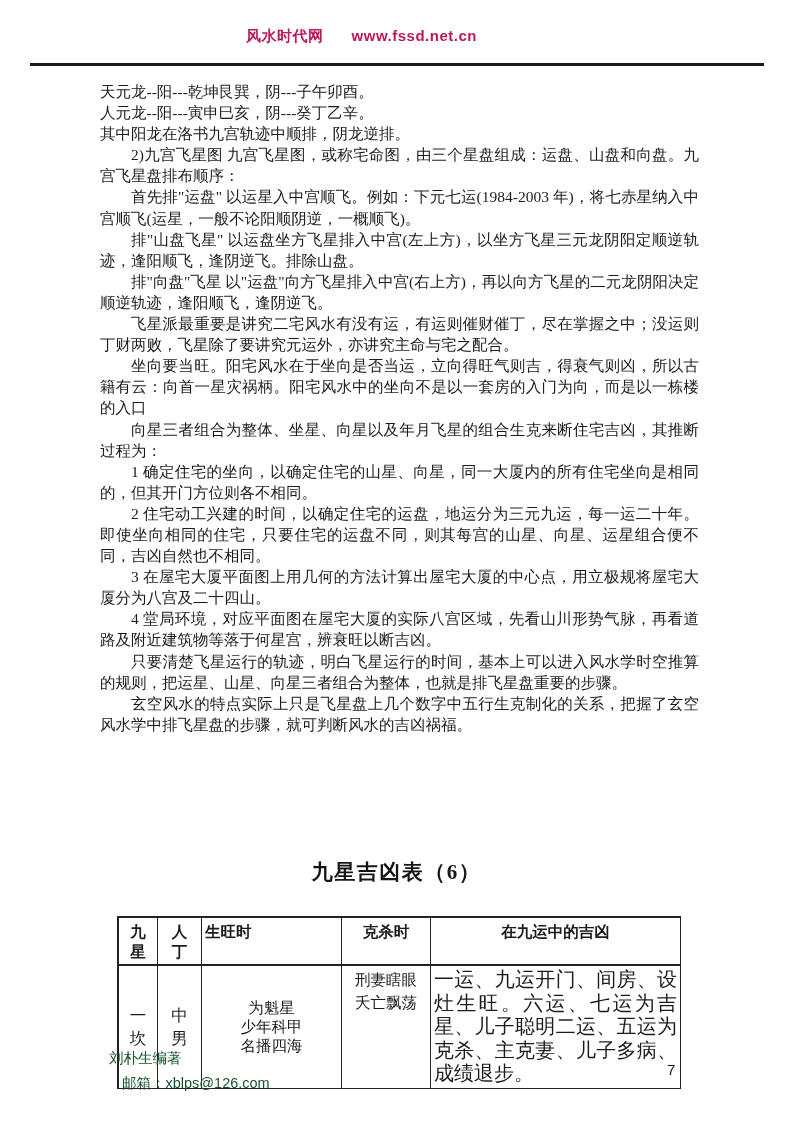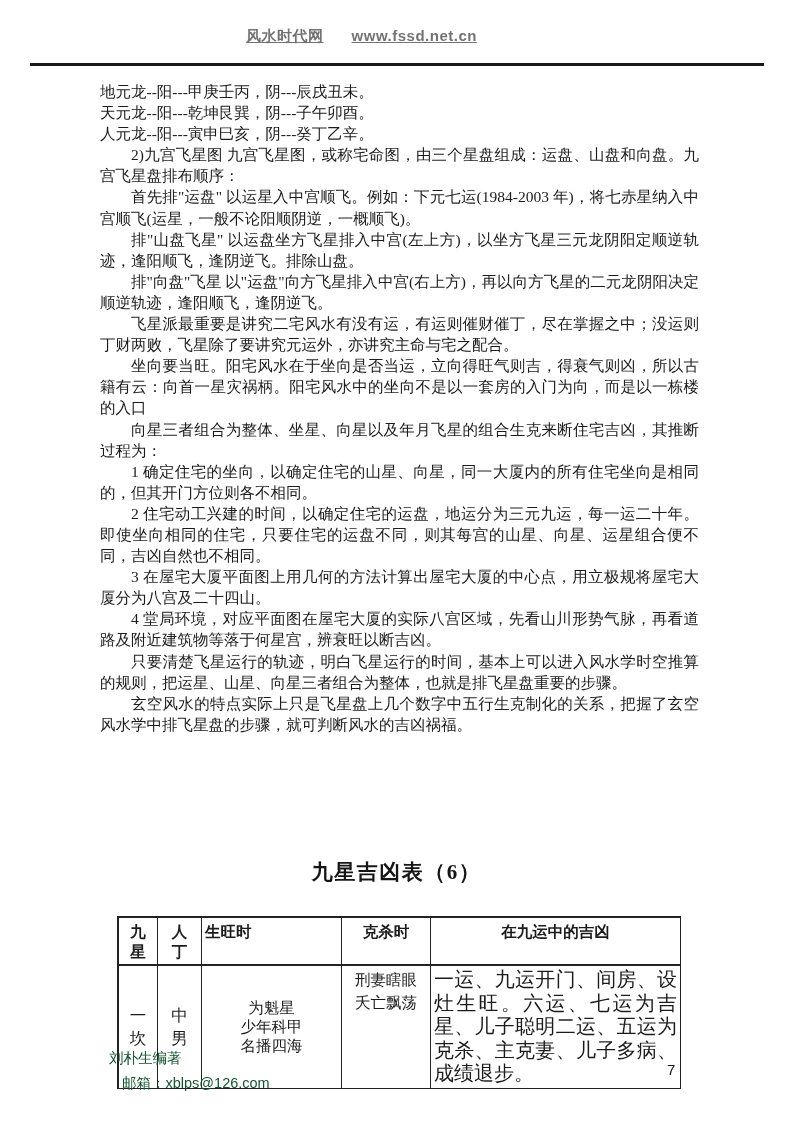--- a/index.html
+++ b/index.html
@@ -18,22 +18,21 @@
     position: absolute;
     top: 27px; left: 0;
     width: 793px;
     box-sizing: border-box;
     padding-right: 70px;
     text-align: center;
     font-family: "Liberation Sans", "DejaVu Sans", sans-serif;
     font-weight: bold;
     font-size: 15px;
     letter-spacing: .5px;
-    color: #737373;
-    text-decoration: underline;
+    color: #be185d;
   }
   .site-name { margin-right: 28px; }
   .header-rule {
     position: absolute;
     top: 63px; left: 30px;
     width: 734px; height: 3px;
     background: #1a1a1a;
   }
 
   
@@ -150,23 +149,23 @@
 <body>
 
 <div class="page">
 
   <div class="page-header">
     <span class="site-name">风水时代网</span><span class="site-url">www.fssd.net.cn</span>
   </div>
   <div class="header-rule"></div>
 
   <div class="body-text">
-    <p class="flush">地元龙--阳---甲庚壬丙，阴---辰戌丑未。</p>
     <p class="flush">天元龙--阳---乾坤艮巽，阴---子午卯酉。</p>
     <p class="flush">人元龙--阳---寅申巳亥，阴---癸丁乙辛。</p>
+    <p class="flush">其中阳龙在洛书九宫轨迹中顺排，阴龙逆排。</p>
     <p class="ind">2)九宫飞星图 九宫飞星图，或称宅命图，由三个星盘组成：运盘、山盘和向盘。九宫飞星盘排布顺序：</p>
     <p class="ind">首先排"运盘" 以运星入中宫顺飞。例如：下元七运(1984-2003 年)，将七赤星纳入中宫顺飞(运星，一般不论阳顺阴逆，一概顺飞)。</p>
     <p class="ind">排"山盘飞星" 以运盘坐方飞星排入中宫(左上方)，以坐方飞星三元龙阴阳定顺逆轨迹，逢阳顺飞，逢阴逆飞。排除山盘。</p>
     <p class="ind">排"向盘"飞星 以"运盘"向方飞星排入中宫(右上方)，再以向方飞星的二元龙阴阳决定顺逆轨迹，逢阳顺飞，逢阴逆飞。</p>
     <p class="ind">飞星派最重要是讲究二宅风水有没有运，有运则催财催丁，尽在掌握之中；没运则丁财两败，飞星除了要讲究元运外，亦讲究主命与宅之配合。</p>
     <p class="ind">坐向要当旺。阳宅风水在于坐向是否当运，立向得旺气则吉，得衰气则凶，所以古籍有云：向首一星灾祸柄。阳宅风水中的坐向不是以一套房的入门为向，而是以一栋楼的入口</p>
     <p class="ind">向星三者组合为整体、坐星、向星以及年月飞星的组合生克来断住宅吉凶，其推断过程为：</p>
     <p class="ind">1 确定住宅的坐向，以确定住宅的山星、向星，同一大厦内的所有住宅坐向是相同的，但其开门方位则各不相同。</p>
     <p class="ind">2 住宅动工兴建的时间，以确定住宅的运盘，地运分为三元九运，每一运二十年。即使坐向相同的住宅，只要住宅的运盘不同，则其每宫的山星、向星、运星组合便不同，吉凶自然也不相同。</p>
     <p class="ind">3 在屋宅大厦平面图上用几何的方法计算出屋宅大厦的中心点，用立极规将屋宅大厦分为八宫及二十四山。</p>

